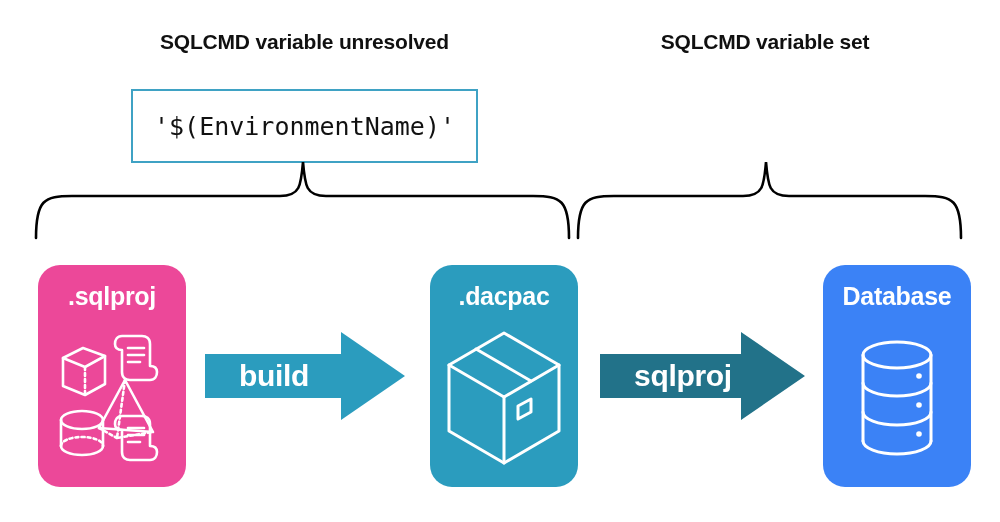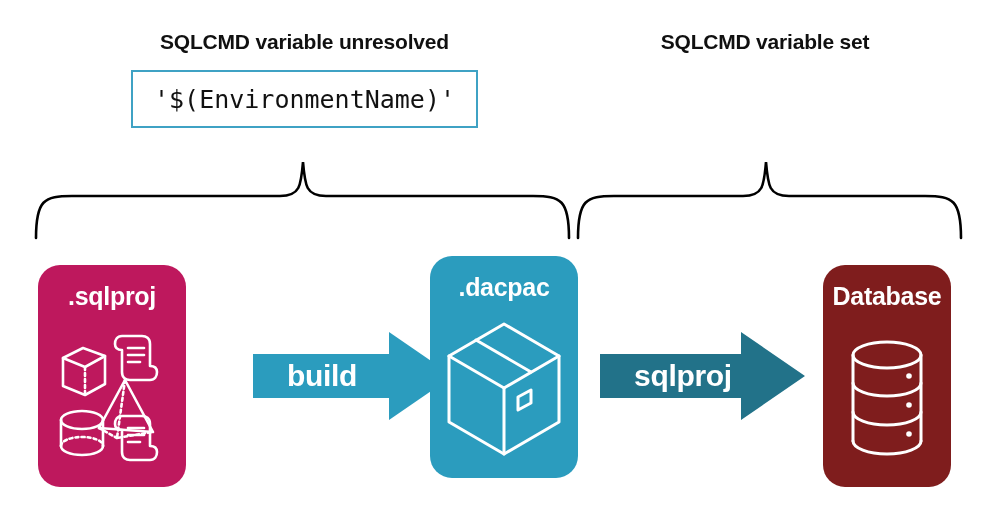--- a/index.html
+++ b/index.html
@@ -34,21 +34,21 @@
     box-sizing:border-box;
     display:flex;
     align-items:center;
     justify-content:center;
     font-family:"DejaVu Sans Mono", monospace;
     font-size:25px;
     color:#111111;
     letter-spacing:0px;
     white-space:nowrap;
   }
-  #code-left{left:131px;top:70px;width:347px;height:58px;}
+  #code-left{left:131px;top:89px;width:347px;height:74px;}
   #code-right{left:668px;top:82px;width:197px;height:58px;}
 
   
   #braces{position:absolute;left:0;top:0;width:1000px;height:522px;pointer-events:none;}
 
   
   .artifact{
     position:absolute;
     border-radius:22px;
     box-sizing:border-box;
@@ -65,43 +65,43 @@
     white-space:nowrap;
     line-height:1;
   }
   .artifact .glyph{
     flex:1;
     display:flex;
     align-items:center;
     justify-content:center;
     width:100%;
   }
-  #box-sqlproj{left:38px;top:265px;width:148px;height:222px;background:#be185d;}
-  #box-dacpac{left:430px;top:256px;width:148px;height:222px;background:#2B9CBE;}
-  #box-database{left:823px;top:265px;width:128px;height:222px;background:#7f1d1d;}
+  #box-sqlproj{left:38px;top:265px;width:148px;height:222px;background:#ec4899;}
+  #box-dacpac{left:430px;top:265px;width:148px;height:222px;background:#2B9CBE;}
+  #box-database{left:823px;top:265px;width:148px;height:222px;background:#3b82f6;}
 
   
   .arrow{
     position:absolute;
     display:flex;
     align-items:center;
   }
   .arrow .label{
     position:absolute;
     left:0;top:0;width:100%;height:100%;
     display:flex;align-items:center;justify-content:flex-start;
     padding-left:34px;
     box-sizing:border-box;
     font-weight:bold;
     font-size:30px;
     color:#ffffff;
     letter-spacing:-0.3px;
     pointer-events:none;
   }
-  #arrow-build{left:205px;top:330px;width:200px;height:92px;margin-left:48px;}
+  #arrow-build{left:205px;top:330px;width:200px;height:92px;}
   #arrow-deploy{left:600px;top:330px;width:205px;height:92px;}
 </style>
 </head>
 <body>
 
 <div id="stage">
 
   <div class="ann-title" id="title-left">SQLCMD variable unresolved</div>
 
   <div class="ann-title" id="title-right">SQLCMD variable set</div>

